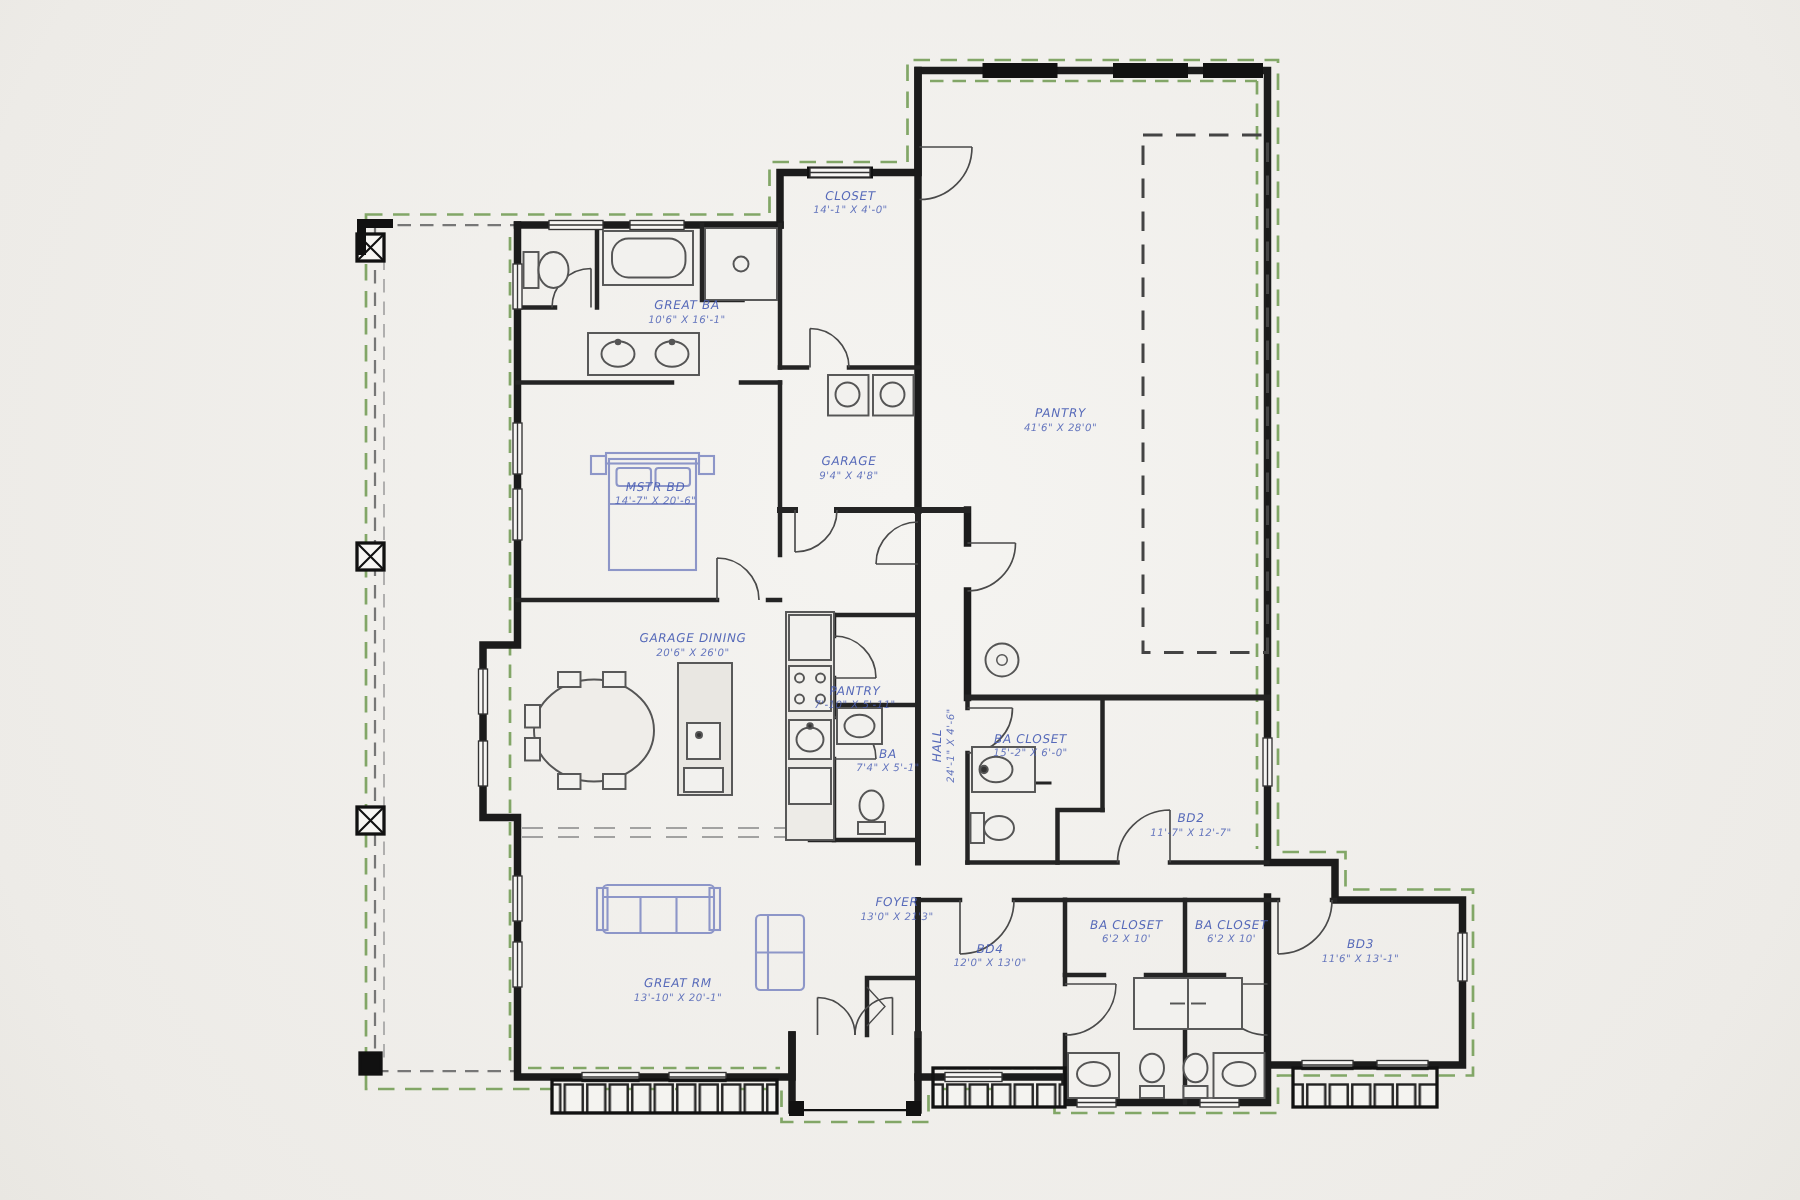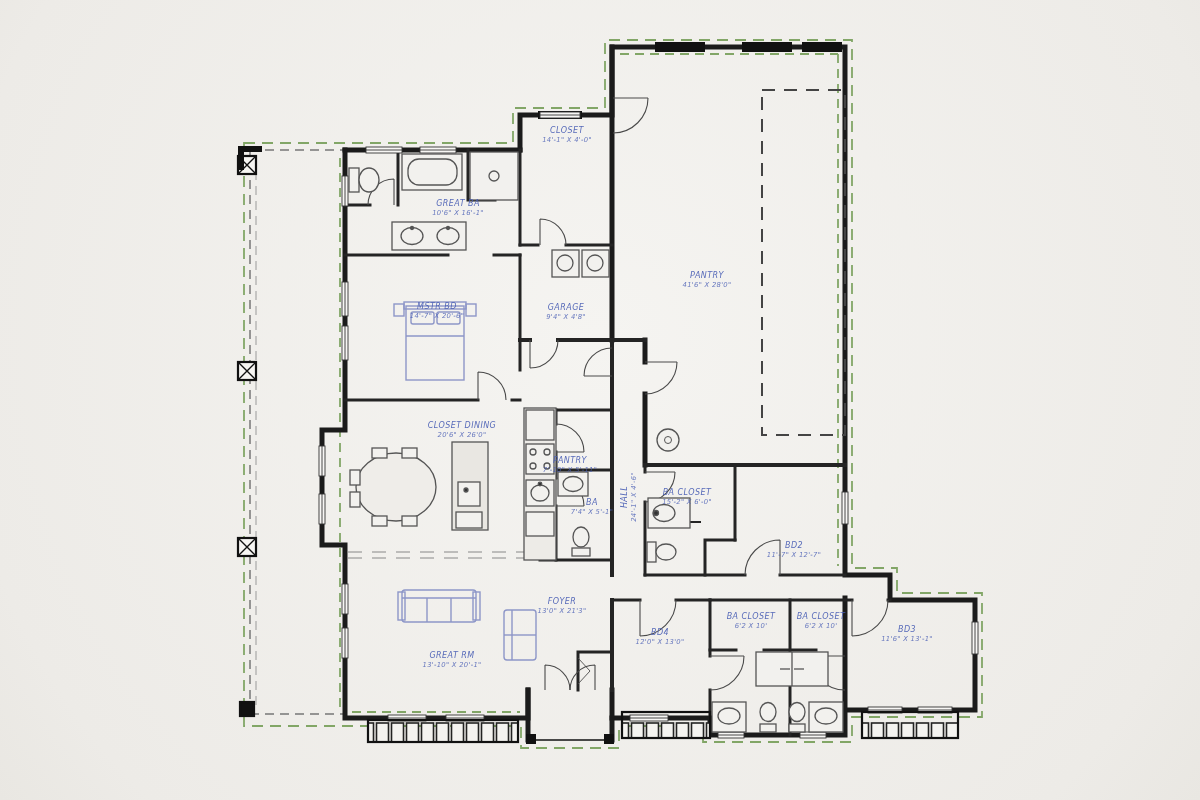--- a/index.html
+++ b/index.html
@@ -365,26 +365,26 @@
       <span class="dims">10'6" X 16'-1"</span>
     </div>
 <div class="room-label" style="left:707px;top:271px">
       <span class="rname">PANTRY</span>
       <span class="dims">41'6" X 28'0"</span>
     </div>
 <div class="room-label" style="left:566px;top:303px">
       <span class="rname">GARAGE</span>
       <span class="dims">9'4" X 4'8"</span>
     </div>
-<div class="room-label" style="left:437px;top:302px">
+<div class="room-label" style="left:437px;top:320px">
       <span class="rname">MSTR BD</span>
       <span class="dims">14'-7" X 20'-6"</span>
     </div>
 <div class="room-label" style="left:462px;top:421px">
-      <span class="rname">CLOSET DINING</span>
+      <span class="rname">GARAGE DINING</span>
       <span class="dims">20'6" X 26'0"</span>
     </div>
 <div class="room-label" style="left:570px;top:456px">
       <span class="rname">PANTRY</span>
       <span class="dims">7'-10" X 5'-11"</span>
     </div>
 <div class="room-label" style="left:592px;top:498px">
       <span class="rname">BA</span>
       <span class="dims">7'4" X 5'-1"</span>
     </div>
@@ -393,21 +393,21 @@
       <span class="dims">24'-1" X 4'-6"</span>
     </div>
 <div class="room-label" style="left:687px;top:488px">
       <span class="rname">BA CLOSET</span>
       <span class="dims">15'-2" X 6'-0"</span>
     </div>
 <div class="room-label" style="left:794px;top:541px">
       <span class="rname">BD2</span>
       <span class="dims">11'-7" X 12'-7"</span>
     </div>
-<div class="room-label" style="left:562px;top:597px">
+<div class="room-label" style="left:598px;top:597px">
       <span class="rname">FOYER</span>
       <span class="dims">13'0" X 21'3"</span>
     </div>
 <div class="room-label" style="left:660px;top:628px">
       <span class="rname">BD4</span>
       <span class="dims">12'0" X 13'0"</span>
     </div>
 <div class="room-label" style="left:751px;top:612px">
       <span class="rname">BA CLOSET</span>
       <span class="dims">6'2 X 10'</span>

